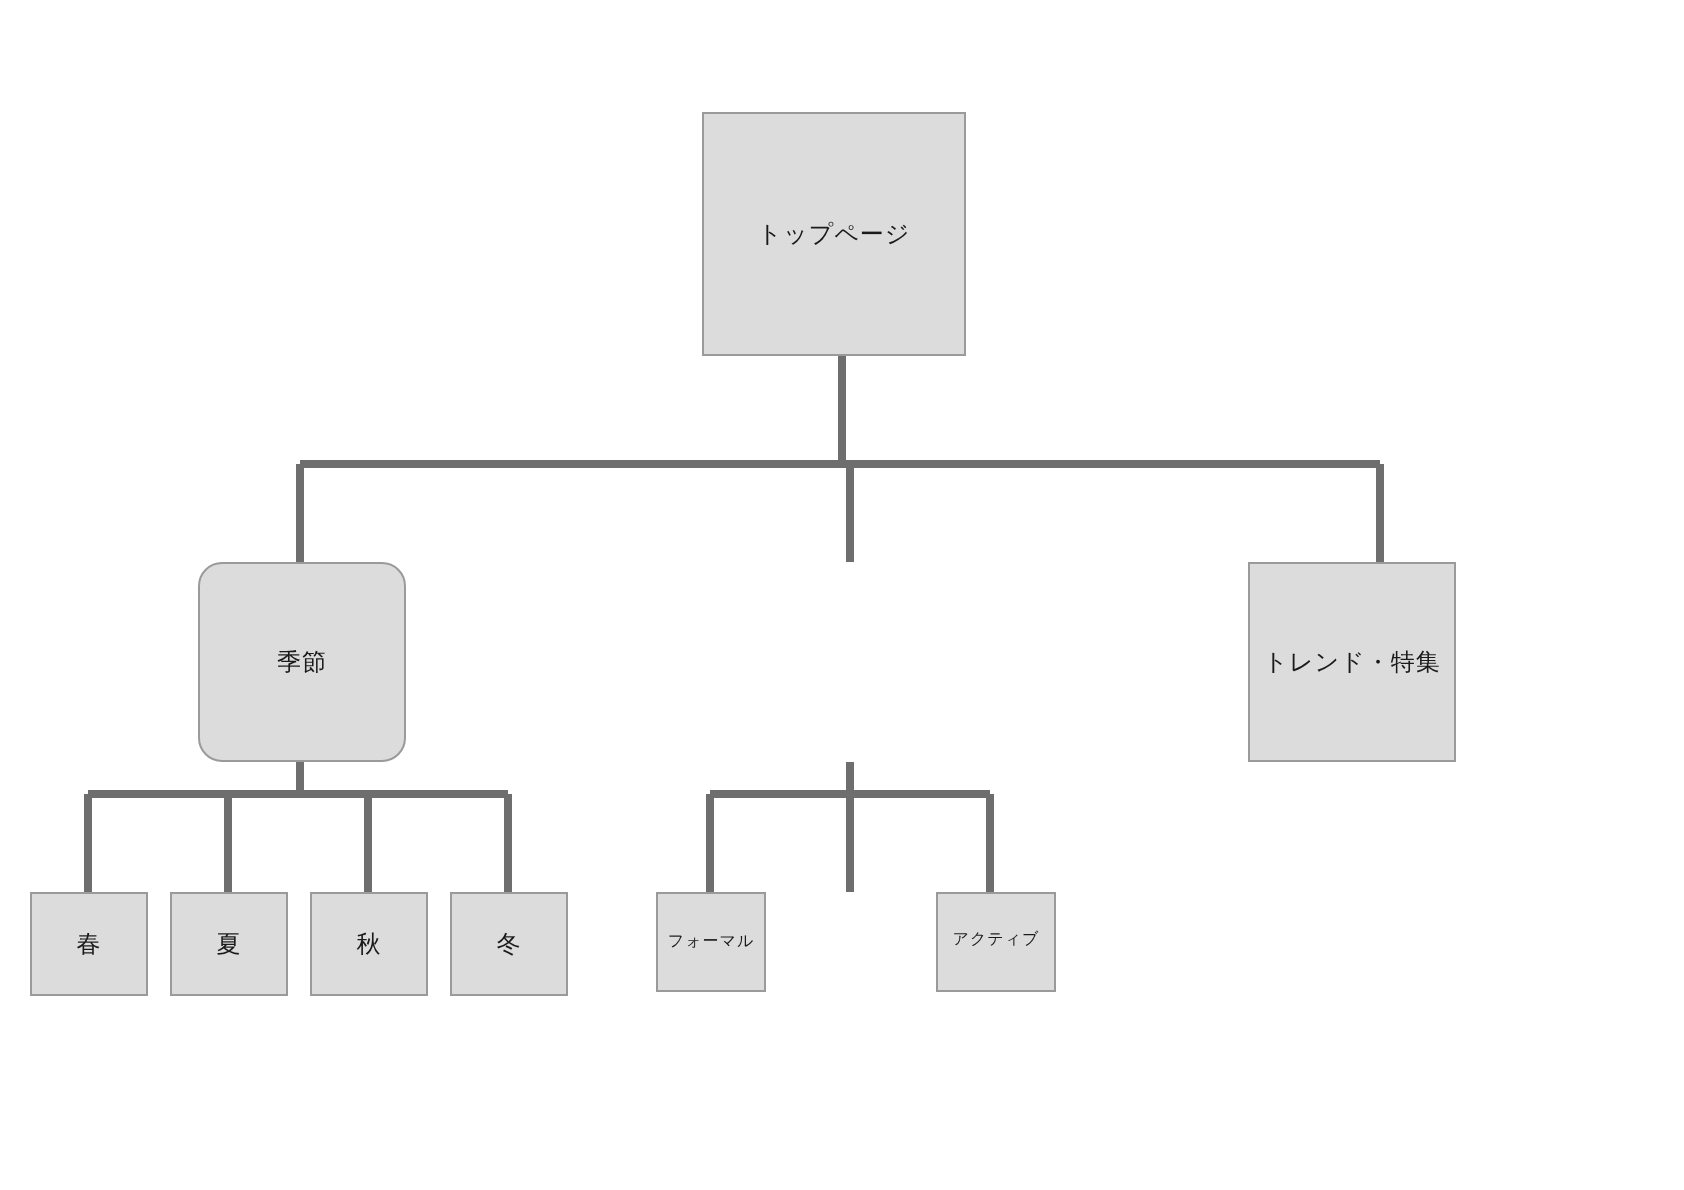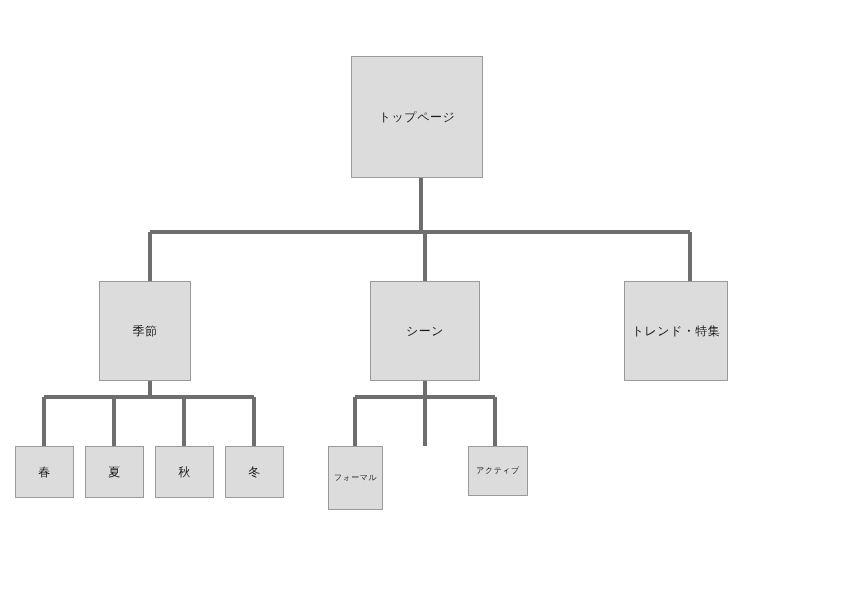--- a/index.html
+++ b/index.html
@@ -76,45 +76,42 @@
       <path d="M355,397 L355,446"></path>
       <path d="M425,397 L425,446"></path>
       <path d="M495,397 L495,446"></path>
     </g>
   </svg>
 
   <div class="node lvl0" style="left:351px; top:56px; width:132px; height:122px;">
     <span class="label">トップページ</span>
   </div>
 
-  <div class="node lvl1" style="left:99px; top:281px; width:92px; height:100px;">
+  <div class="node lvl1" style="left:99px; top:281px; width:104px; height:100px;border-radius:12px;">
     <span class="label">季節</span>
   </div>
 
-  <div class="node lvl1" style="left:370px; top:281px; width:110px; height:100px;">
-    <span class="label">シーン</span>
-  </div>
 
   <div class="node lvl1" style="left:624px; top:281px; width:104px; height:100px;">
     <span class="label">トレンド・特集</span>
   </div>
 
   <div class="node lvl2" style="left:15px; top:446px; width:59px; height:52px;">
     <span class="label">春</span>
   </div>
   <div class="node lvl2" style="left:85px; top:446px; width:59px; height:52px;">
     <span class="label">夏</span>
   </div>
   <div class="node lvl2" style="left:155px; top:446px; width:59px; height:52px;">
     <span class="label">秋</span>
   </div>
   <div class="node lvl2" style="left:225px; top:446px; width:59px; height:52px;">
     <span class="label">冬</span>
   </div>
 
-  <div class="node lvl2 small" style="left:328px; top:446px; width:55px; height:64px;">
+  <div class="node lvl2 small" style="left:328px; top:446px; width:55px; height:50px;">
     <span class="label">フォーマル</span>
   </div>
   <div class="node lvl2 small" style="left:468px; top:446px; width:60px; height:50px;font-family:Liberation Mono, monospace;">
     <span class="label">アクティブ</span>
   </div>
 
 </div>
 
 </body></html>

